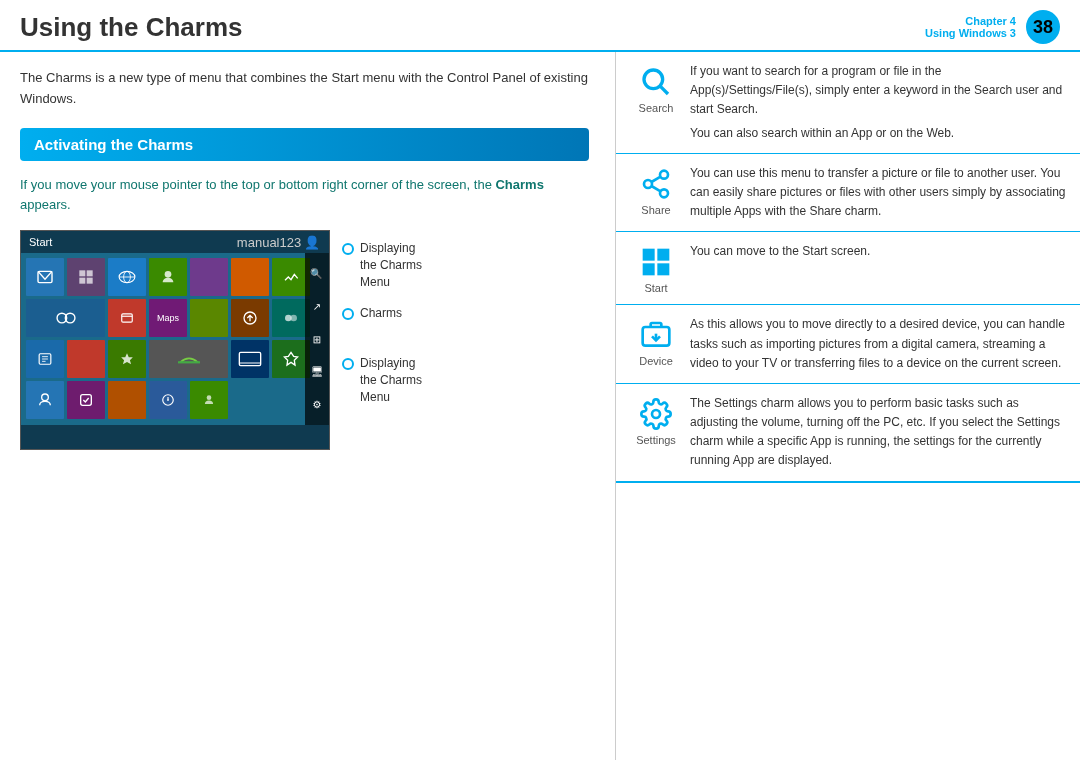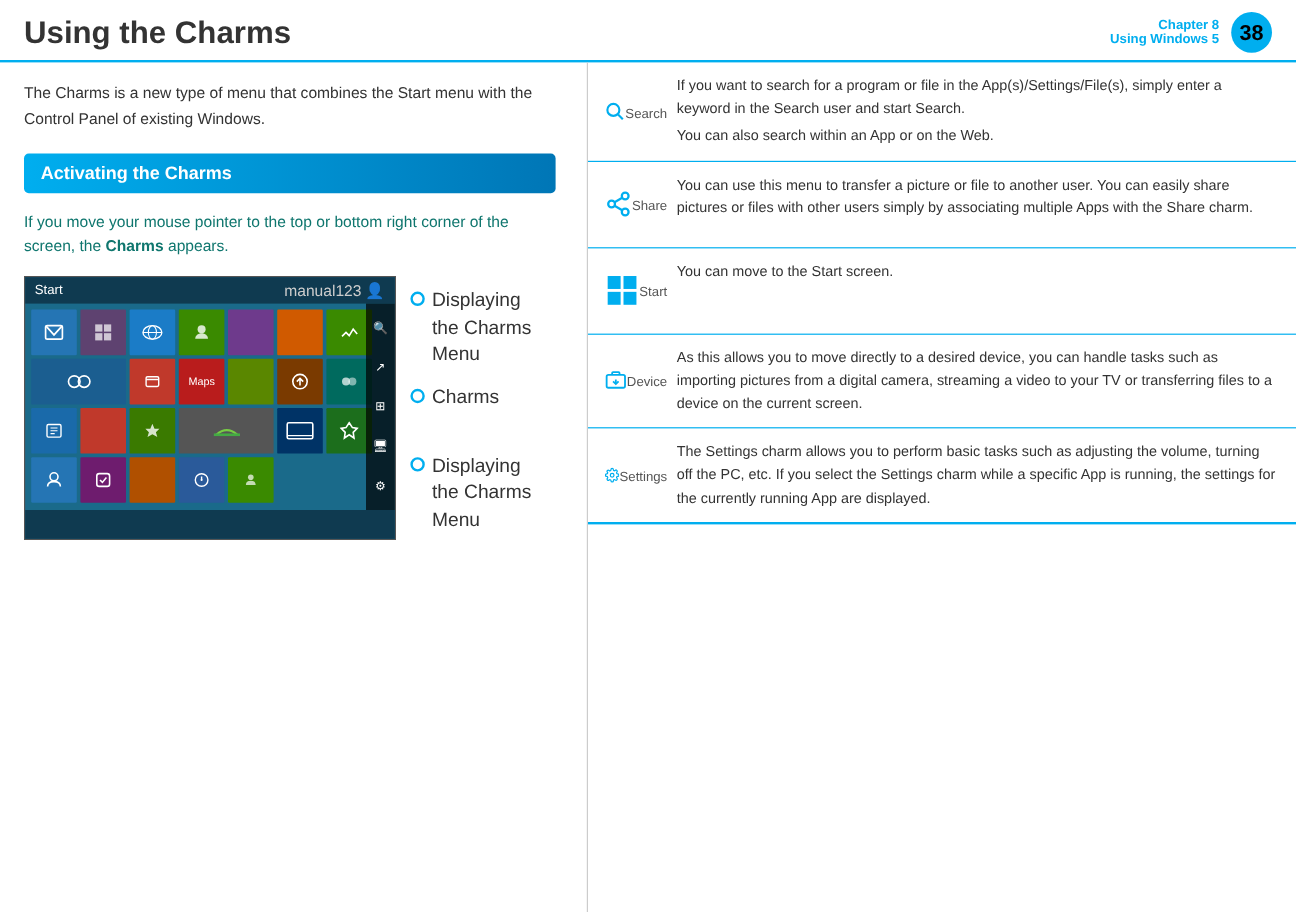--- a/index.html
+++ b/index.html
@@ -60,21 +60,21 @@
     }
 
     
     .main {
       display: flex;
       height: calc(766px - 58px);
     }
 
     
     .left-col {
-      width: 490px;
+      width: 616px;
       padding: 16px 26px 16px 20px;
       border-right: 1px solid #ccc;
     }
 
     .intro-text {
       font-size: 13px;
       line-height: 1.6;
       color: #333;
       margin-bottom: 8px;
     }
@@ -182,21 +182,21 @@
       width: 12px;
       height: 12px;
       border-radius: 50%;
       border: 2px solid #00aeef;
       background: #fff;
       flex-shrink: 0;
       margin-top: 3px;
       margin-right: 6px;
     }
     .callout-line {
-      font-size: 16px;
+      font-size: 12px;
       color: #333;
       line-height: 1.4;
     }
 
     
     .right-col {
       flex: 1;
       padding: 0;
     }
 
@@ -204,21 +204,21 @@
       display: flex;
       align-items: stretch;
       border-bottom: 1px solid #00aeef;
       padding: 10px 14px;
       min-height: 72px;
     }
 
     .charm-icon-col {
       width: 52px;
       display: flex;
-      flex-direction: row;
+      flex-direction: column;
       align-items: center;
       justify-content: flex-start;
       padding-top: 4px;
       flex-shrink: 0;
     }
 
     .charm-svg-icon {
       width: 32px;
       height: 32px;
       color: #00aeef;
@@ -243,22 +243,22 @@
     .tile-blue { background: #2ea3d1; }
     .t { border-radius: 1px; display: flex; align-items: center; justify-content: center; }
   </style>
 </head>
 <body>
 
 <div class="header">
   <h1 class="header-title">Using the Charms</h1>
   <div class="chapter-badge-row">
     <div class="chapter-badge">
-      <span class="chapter-text">Chapter 8</span>
-      <span class="chapter-subtitle">Using Windows 5</span>
+      <span class="chapter-text">Chapter 4</span>
+      <span class="chapter-subtitle">Using Windows 3</span>
     </div>
     <div class="chapter-number">38</div>
   </div>
 </div>
 
 <div class="main">
 
   <div class="left-col">
     <p class="intro-text">The Charms is a new type of menu that combines the Start menu with the Control Panel of existing Windows.</p>
 
@@ -321,21 +321,21 @@
                 <circle cx="10" cy="12" r="7" fill="none" stroke="#fff" stroke-width="2"></circle>
                 <circle cx="22" cy="12" r="7" fill="none" stroke="#fff" stroke-width="2"></circle>
               </svg>
           </div>
           <div class="t" style="background:#c0392b;">
             <svg width="14" height="14" viewBox="0 0 24 24">
                 <rect x="3" y="5" width="18" height="14" rx="2" fill="none" stroke="#fff" stroke-width="2"></rect>
                 <path d="M3 9h18" stroke="#fff" stroke-width="2"></path>
               </svg>
           </div>
-          <div class="t" style="background:#b91c1c; font-size:9px; color:#fff; text-align:center; padding:2px;">Maps</div>
+          <div class="t" style="background:#701a75; font-size:9px; color:#fff; text-align:center; padding:2px;">Maps</div>
           <div class="t" style="background:#5a8700;"></div>
           <div class="t" style="background:#7a3a00;">
             <svg width="16" height="16" viewBox="0 0 24 24">
                 <circle cx="12" cy="12" r="9" fill="none" stroke="#fff" stroke-width="2"></circle>
                 <path d="M8 12 L12 8 L16 12 M12 8 L12 17" fill="none" stroke="#fff" stroke-width="2"></path>
               </svg>
           </div>
 
           <div class="t" style="background:#006a5e;">
             <svg width="16" height="14" viewBox="0 0 24 20">

